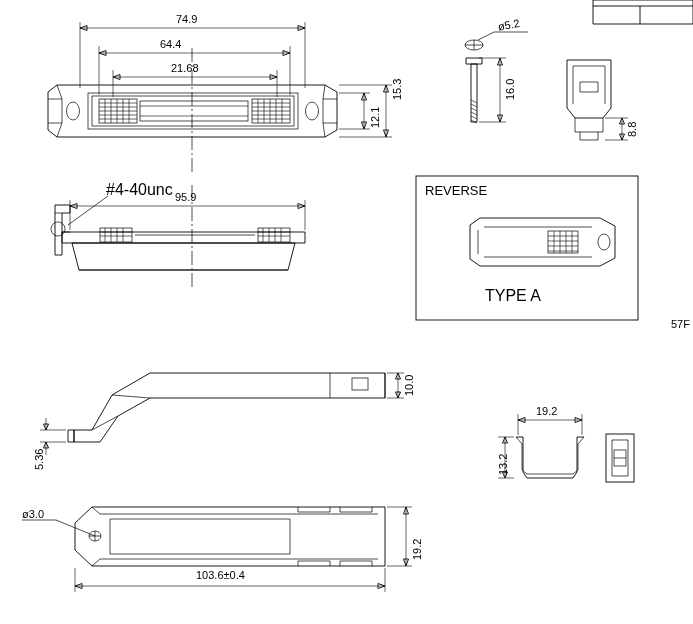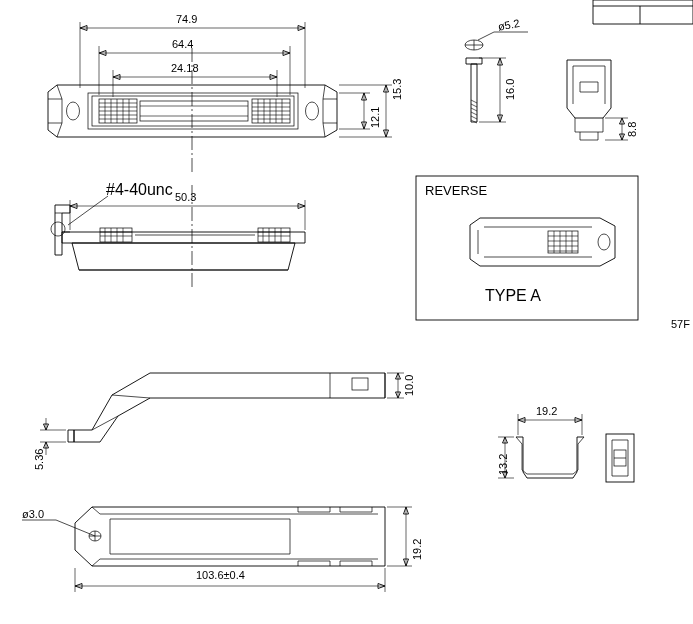--- a/index.html
+++ b/index.html
@@ -326,28 +326,28 @@
 
       <rect class="ln" x="606" y="434" width="28" height="48"></rect>
       <path class="thin" d="M612 440 L628 440 L628 476 L612 476 Z"></path>
       <rect class="thin" x="614" y="450" width="12" height="16"></rect>
       <path class="thin" d="M614 458 L626 458"></path>
     </g>
 
   </svg>
 
   <div class="dimtext" style="left:176px;top:14px;">74.9</div>
-  <div class="dimtext" style="left:172px;top:39px;">64.4</div>
-  <div class="dimtext" style="left:171px;top:63px;">24.18</div>
+  <div class="dimtext" style="left:160px;top:39px;">64.4</div>
+  <div class="dimtext" style="left:171px;top:63px;">21.68</div>
 
   <div class="dimtext vert" style="left:392px;top:100px;transform:rotate(-90deg);">15.3</div>
   <div class="dimtext vert" style="left:370px;top:128px;transform:rotate(-90deg);">12.1</div>
 
   <div class="dimtext small" style="left:106px;top:182px;">#4-40unc</div>
-  <div class="dimtext" style="left:175px;top:192px;">50.3</div>
+  <div class="dimtext" style="left:175px;top:192px;">95.9</div>
 
   <div class="dimtext" style="left:497px;top:22px;transform:rotate(-11deg);transform-origin:left top;">ø5.2</div>
   <div class="dimtext vert" style="left:505px;top:100px;transform:rotate(-90deg);">16.0</div>
 
   <div class="dimtext vert" style="left:627px;top:137px;transform:rotate(-90deg);">8.8</div>
 
   <div class="box-label reverse-label" style="left:425px;top:184px;">REVERSE</div>
   <div class="box-label typea-label" style="left:485px;top:288px;">TYPE A</div>
 
   <div class="dimtext" style="left:671px;top:319px;">57F</div>

